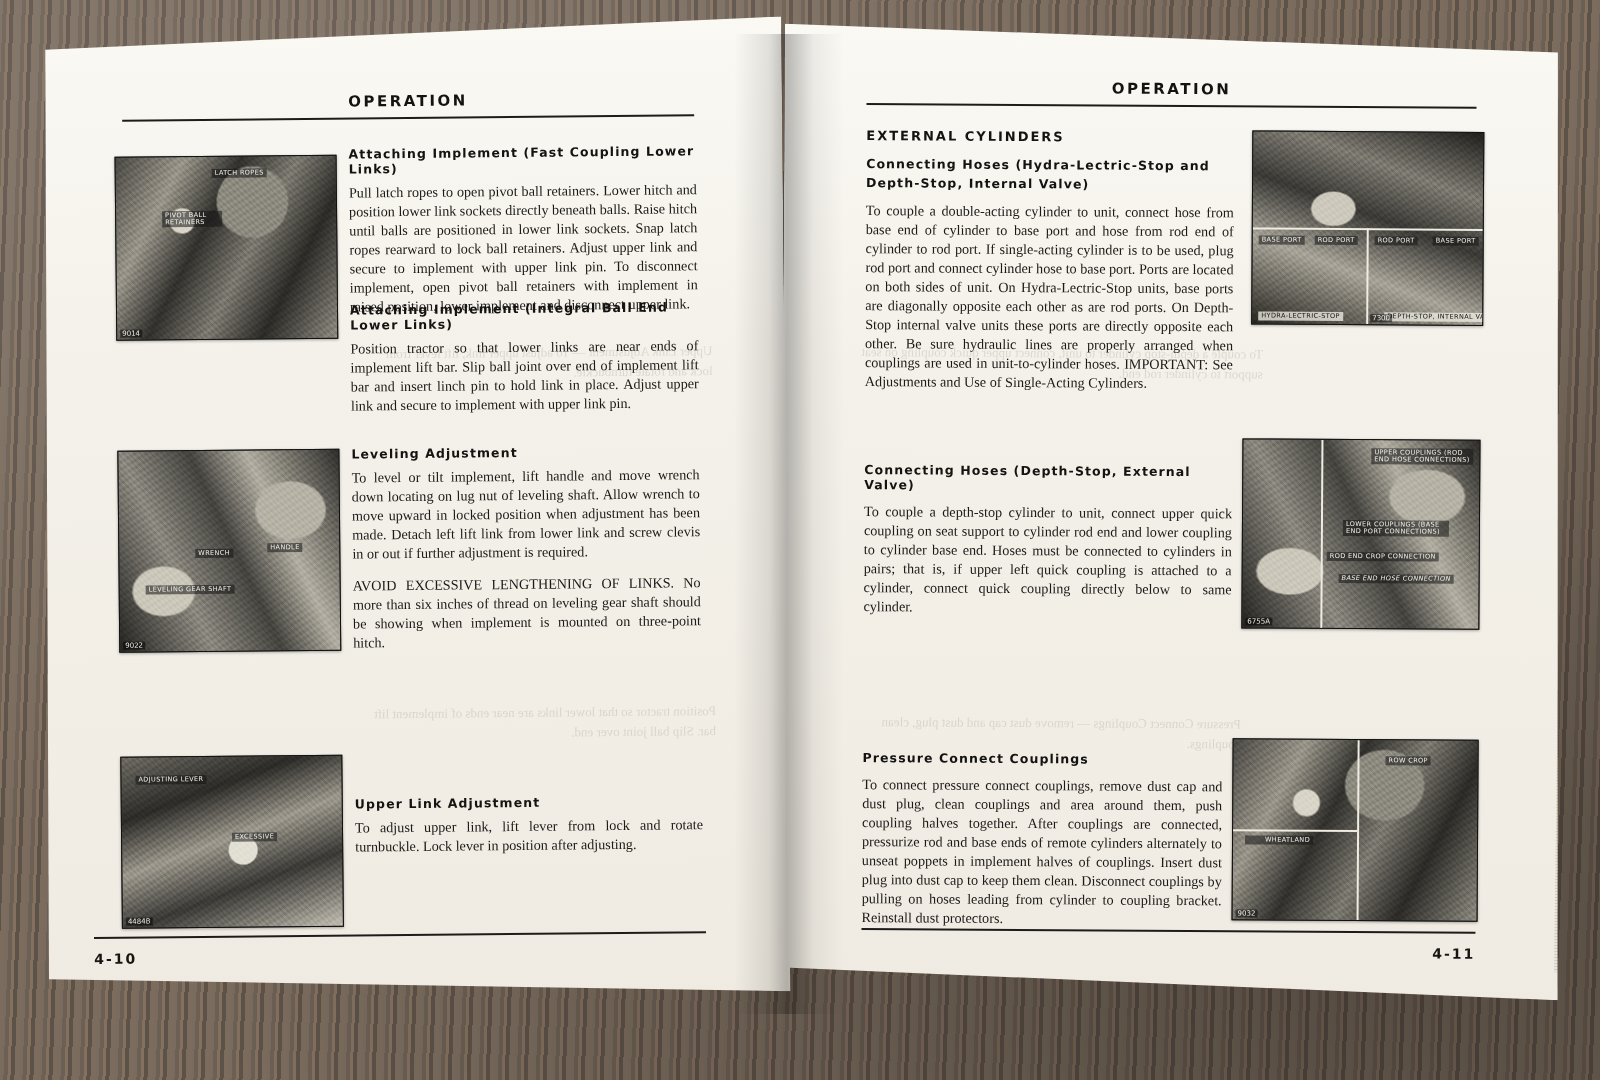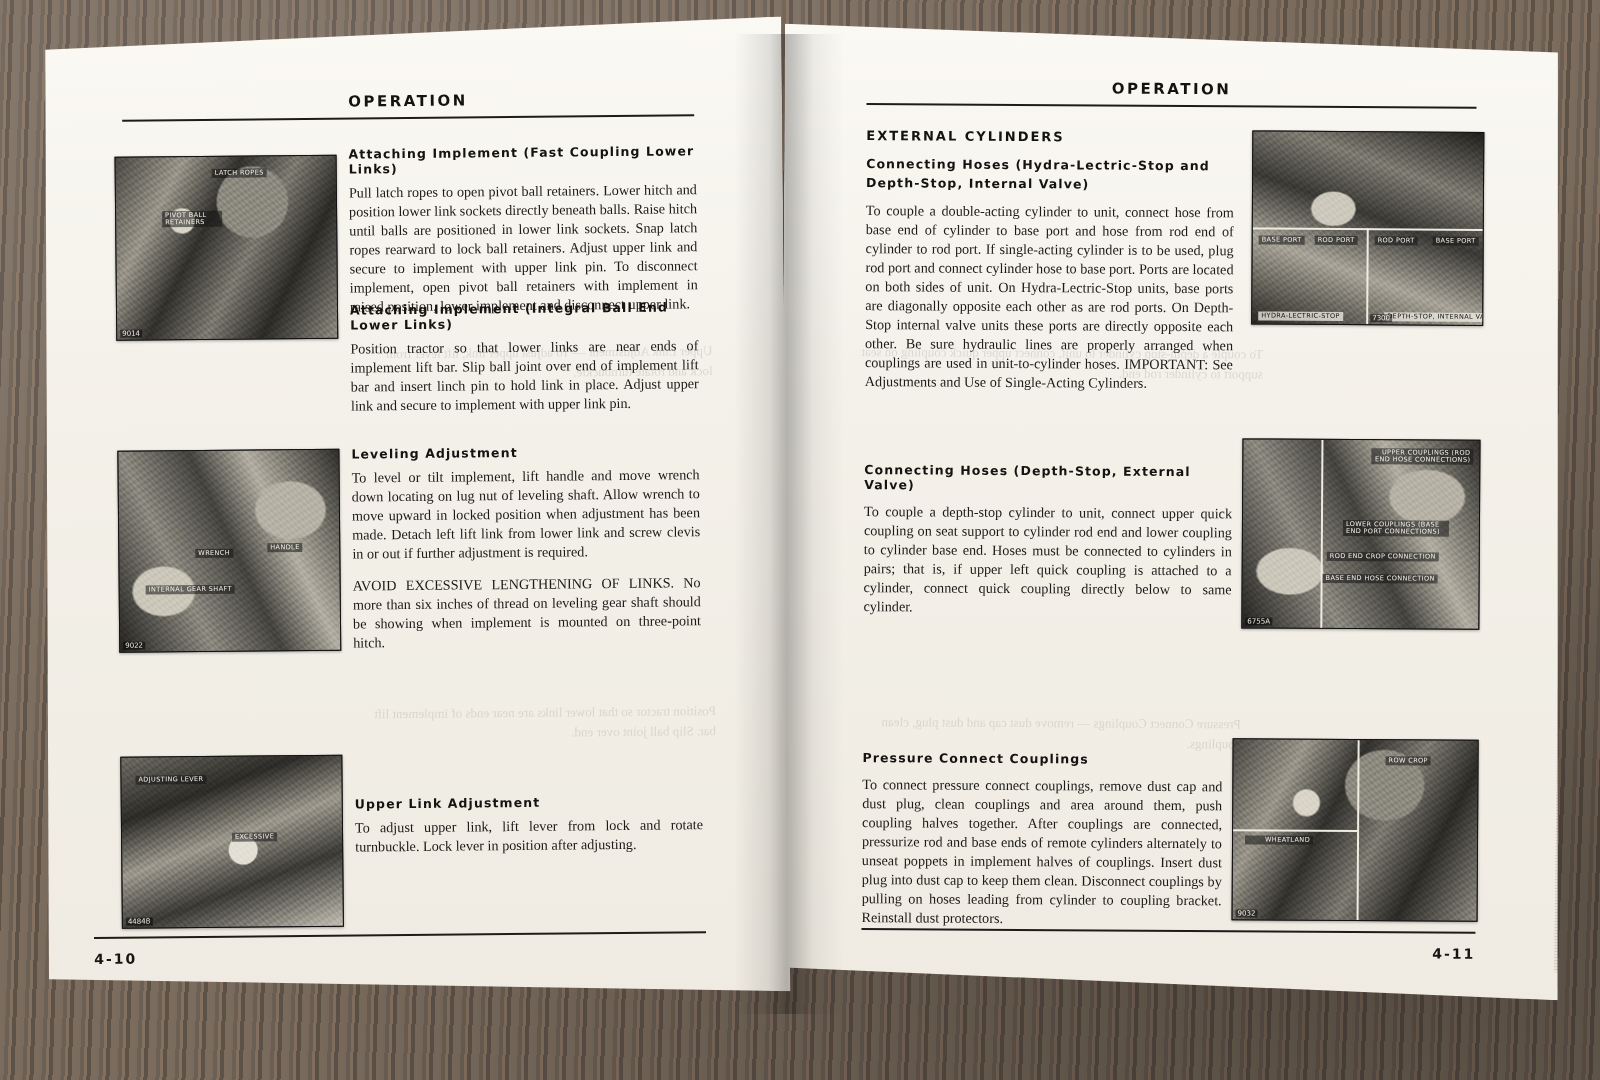--- a/index.html
+++ b/index.html
@@ -273,21 +273,21 @@
     <div class="content" style="left:318px; top:288px; width:348px;">
       <div class="sec-title">Attaching Implement (Integral Ball End Lower Links)</div>
       <p class="body">Position tractor so that lower links are near ends of implement lift bar. Slip ball joint over end of implement lift bar and insert linch pin to hold link in place. Adjust upper link and secure to implement with upper link pin.</p>
     </div>
 
     <div class="photo" style="position:absolute; left:84px; top:434px; width:220px; height:200px;">
       <div class="ph-b"></div>
       <div class="grain"></div>
       <div class="cap" style="left:148px; top:93px;">HANDLE</div>
       <div class="cap" style="left:76px; top:98px;">WRENCH</div>
-      <div class="cap" style="left:26px; top:134px;">INTERNAL GEAR SHAFT</div>
+      <div class="cap" style="left:26px; top:134px;">LEVELING GEAR SHAFT</div>
       <div class="num">9022</div>
     </div>
 
     <div class="content" style="left:318px; top:432px; width:348px;">
       <div class="sec-title">Leveling Adjustment</div>
       <p class="body">To level or tilt implement, lift handle and move wrench down locating on lug nut of leveling shaft. Allow wrench to move upward in locked position when adjustment has been made. Detach left lift link from lower link and screw clevis in or out if further adjustment is required.</p>
       <p class="body">AVOID EXCESSIVE LENGTHENING OF LINKS. No more than six inches of thread on leveling gear shaft should be showing when implement is mounted on three-point hitch.</p>
     </div>
 
     <div class="photo" style="position:absolute; left:84px; top:740px; width:220px; height:170px;">
@@ -342,24 +342,24 @@
     <div class="content" style="left:82px; top:116px; width:368px;">
       <div class="sec-title big">EXTERNAL CYLINDERS</div>
       <div class="sec-title" style="margin-top:12px; line-height:1.5;">Connecting Hoses (Hydra-Lectric-Stop and Depth-Stop, Internal Valve)</div>
       <p class="body" style="margin-top:8px;">To couple a double-acting cylinder to unit, connect hose from base end of cylinder to base port and hose from rod end of cylinder to rod port. If single-acting cylinder is to be used, plug rod port and connect cylinder hose to base port. Ports are located on both sides of unit. On Hydra-Lectric-Stop units, base ports are diagonally opposite each other as are rod ports. On Depth-Stop internal valve units these ports are directly opposite each other. Be sure hydraulic lines are properly arranged when couplings are used in unit-to-cylinder hoses. IMPORTANT: See Adjustments and Use of Single-Acting Cylinders.</p>
     </div>
 
     <div class="photo" style="position:absolute; left:460px; top:424px; width:236px; height:188px;">
       <div class="ph-b"></div>
       <div class="grain"></div>
       <div class="split" style="left:78px; top:0; width:2px; height:188px;"></div>
-      <div class="cap" style="left:128px; top:8px; width:96px; white-space:normal;text-align:right;">UPPER COUPLINGS (ROD END HOSE CONNECTIONS)</div>
+      <div class="cap" style="left:128px; top:8px; width:96px; white-space:normal;">UPPER COUPLINGS (ROD END HOSE CONNECTIONS)</div>
       <div class="cap" style="left:100px; top:80px; width:100px; white-space:normal;">LOWER COUPLINGS (BASE END PORT CONNECTIONS)</div>
       <div class="cap" style="left:84px; top:112px;">ROD END CROP CONNECTION</div>
-      <div class="cap" style="left:80px; top:134px;">BASE END HOSE CONNECTION</div>
+      <div class="cap" style="left:96px; top:134px;font-style:italic;">BASE END HOSE CONNECTION</div>
       <div class="num">6755A</div>
     </div>
 
     <div class="content" style="left:82px; top:450px; width:368px;">
       <div class="sec-title">Connecting Hoses (Depth-Stop, External Valve)</div>
       <p class="body" style="margin-top:10px;">To couple a depth-stop cylinder to unit, connect upper quick coupling on seat support to cylinder rod end and lower coupling to cylinder base end. Hoses must be connected to cylinders in pairs; that is, if upper left quick coupling is attached to a cylinder, connect quick coupling directly below to same cylinder.</p>
     </div>
 
     <div class="photo" style="position:absolute; left:452px; top:724px; width:244px; height:180px;">
       <div class="ph-a"></div>

